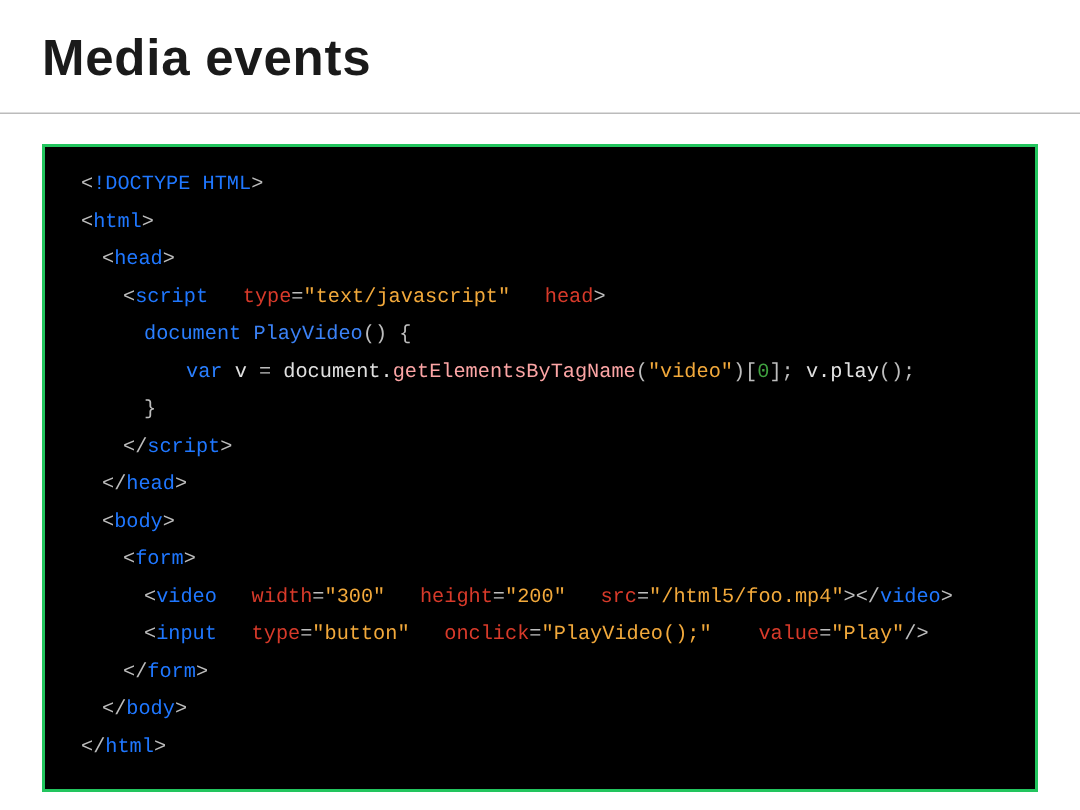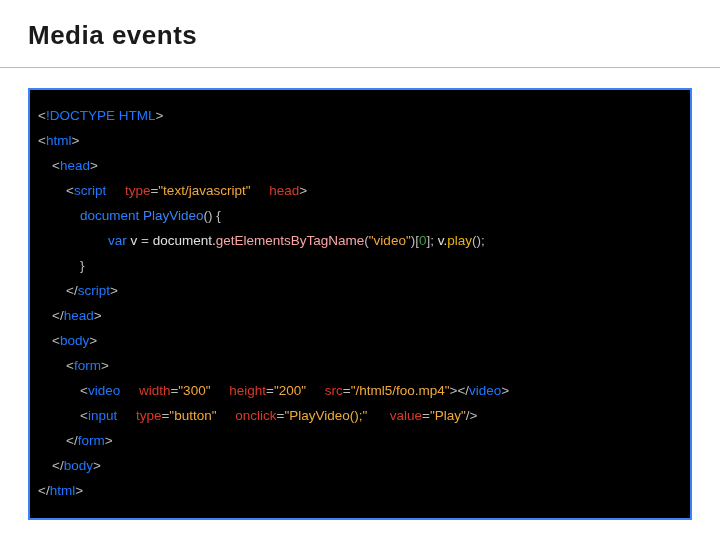--- a/index.html
+++ b/index.html
@@ -7,37 +7,37 @@
     width: 720px;
     height: 540px;
     background: #fff;
     font-family: Arial, Helvetica, sans-serif;
     overflow: hidden;
   }
   .slide {
     padding: 20px 28px 0 28px;
   }
   .title {
-    font-size: 26px;
+    font-size: 34px;
     font-weight: 900;
     color: #1a1a1a;
     letter-spacing: 0.5px;
     font-family: "Arial Black", Arial, sans-serif;
     margin-bottom: 16px;
   }
   .hr {
     border: none;
     border-top: 1px solid #bbb;
     margin: 0 -28px 20px -28px;
   }
   .code-block {
     background: #000;
-    border: 2px solid #3b82f6;
-    padding: 14px 8px;
-    font-family: Liberation Sans, sans-serif;
+    border: 2px solid #22c55e;
+    padding: 14px 24px;
+    font-family: Liberation Mono, monospace;
     font-size: 13.5px;
     line-height: 1.85;
     color: #ddd;
   }
   .code-line { white-space: pre; }
   .ind1 { padding-left: 14px; }
   .ind2 { padding-left: 28px; }
   .ind3 { padding-left: 42px; }
   .ind4 { padding-left: 70px; }
 
@@ -46,21 +46,21 @@
   .c-doct   { color: #1f77ff; }
   .c-attr   { color: #d83a2a; margin-left: 15px; }
   .c-str    { color: #f2a93b; }
   .c-kw     { color: #2a7fff; }
   .c-fname  { color: #3b82f6; }
   .c-var    { color: #e0e0e0; }
   .c-eq     { color: #bdbdbd; }
   .c-obj    { color: #e0e0e0; }
   .c-method { color: #fca5a5; }
   .c-num    { color: #3fa03f; }
-  .c-play   { color: #eab308; }
+  .c-play   { color: #e5e5e5; }
 </style>
 </head>
 <body>
 
 <div class="slide">
   <h1 class="title">Media events</h1>
   <hr class="hr">
 
   <div class="code-block">
 

